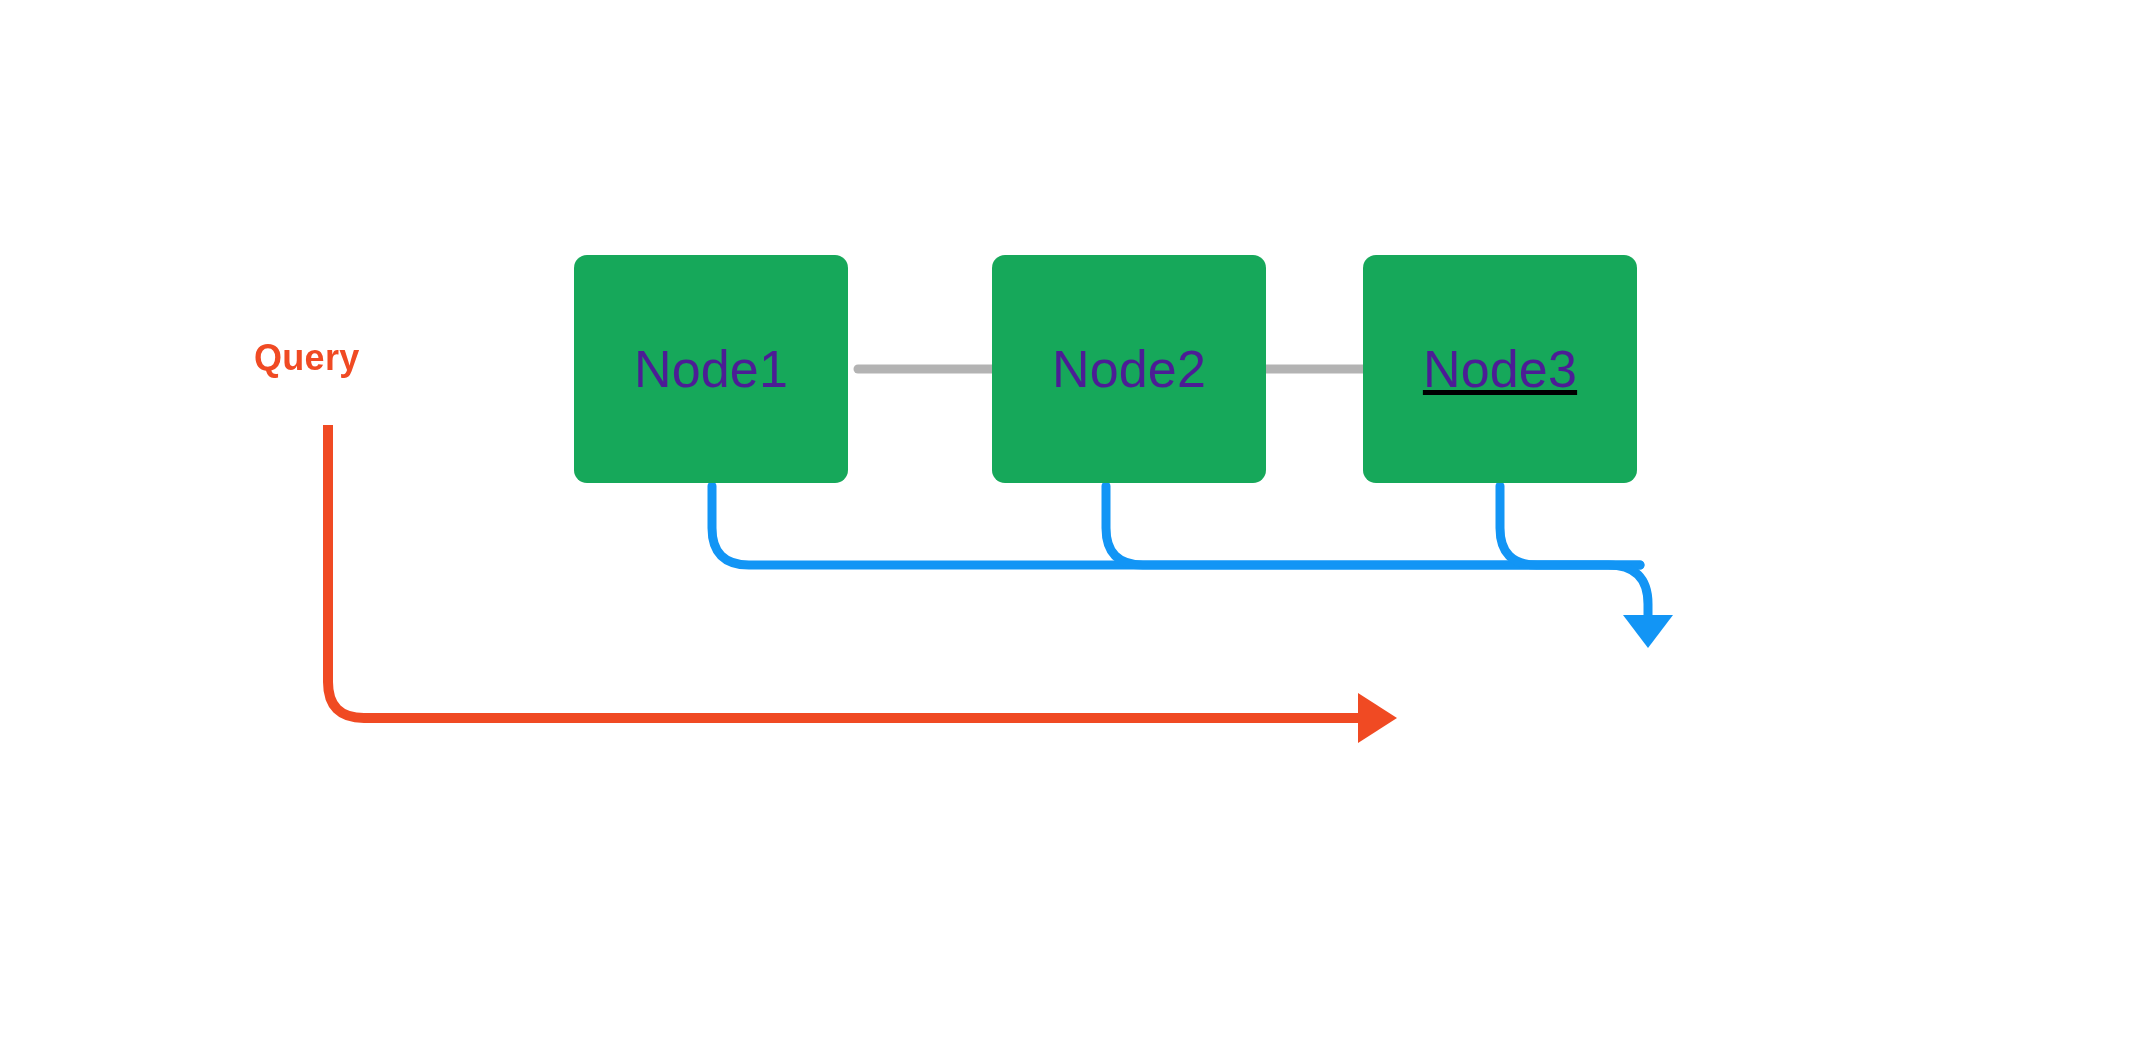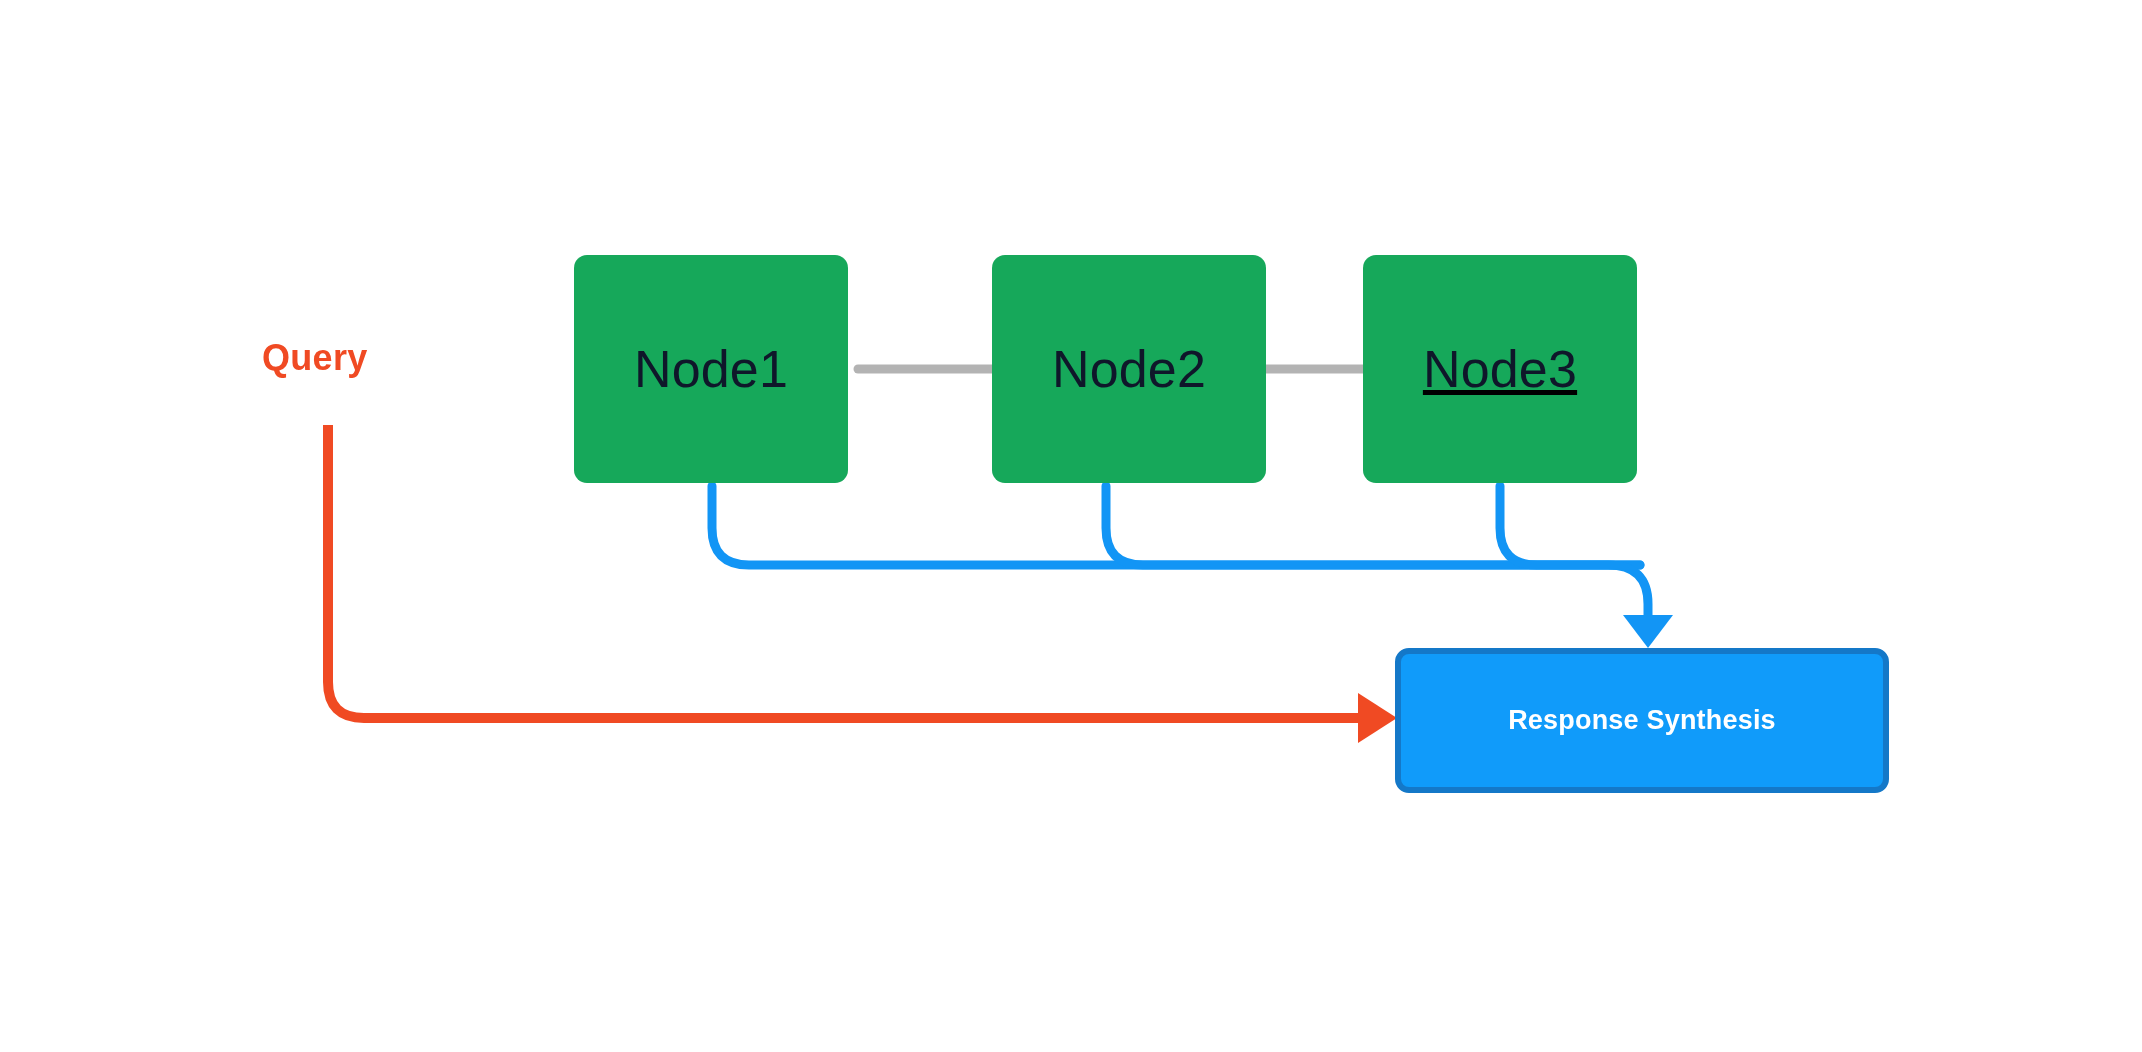--- a/index.html
+++ b/index.html
@@ -26,21 +26,21 @@
   }
   .node-box {
     position: absolute;
     border-radius: 13px;
     display: flex;
     align-items: center;
     justify-content: center;
     box-sizing: border-box;
   }
   .node-label {
-    color: #0f172a;
+    color: #4c1d95;
     font-size: 52px;
     font-weight: 400;
     letter-spacing: 0.2px;
     font-family: "Liberation Sans", sans-serif;
     line-height: 1;
   }
   .sink-box {
     position: absolute;
     box-sizing: border-box;
     border-radius: 14px;
@@ -91,31 +91,28 @@
       <path d="M 1500 486 L 1500 528 Q 1500 565 1537 565 L 1608 565 Q 1648 565 1648 604 L 1648 620" fill="none" stroke="#1295F5" stroke-width="9" stroke-linecap="round" stroke-linejoin="round"></path>
       <polygon points="1623,615 1673,615 1648,648" fill="#1295F5"></polygon>
     </g>
 
     <g>
       <path d="M 328 425 L 328 682 Q 328 718 364 718 L 1368 718" fill="none" stroke="#F04A23" stroke-width="10" stroke-linecap="butt" stroke-linejoin="round"></path>
       <polygon points="1358,693 1397,718 1358,743" fill="#F04A23"></polygon>
     </g>
   </svg>
 
-  <div class="query-label" style="left:262px; top:340px; color:#F04A23;">Query</div>
+  <div class="query-label" style="left:254px; top:340px; color:#F04A23;">Query</div>
 
   <div class="node-box" style="left:574px; top:255px; width:274px; height:228px; background:#16A85A;">
     <span class="node-label">Node1</span>
   </div>
 
   <div class="node-box" style="left:968px; top:255px; width:274px; height:228px; background:#16A85A;margin-left:24px;">
     <span class="node-label">Node2</span>
   </div>
 
   <div class="node-box" style="left:1363px; top:255px; width:274px; height:228px; background:#16A85A;text-decoration:underline;">
     <span class="node-label">Node3</span>
   </div>
 
-  <div class="sink-box" style="left:1395px; top:648px; width:494px; height:145px; background:#109BFA; border:6px solid #1478C8;">
-    <span class="sink-label">Response Synthesis</span>
-  </div>
 
 </div>
 
 </body></html>

